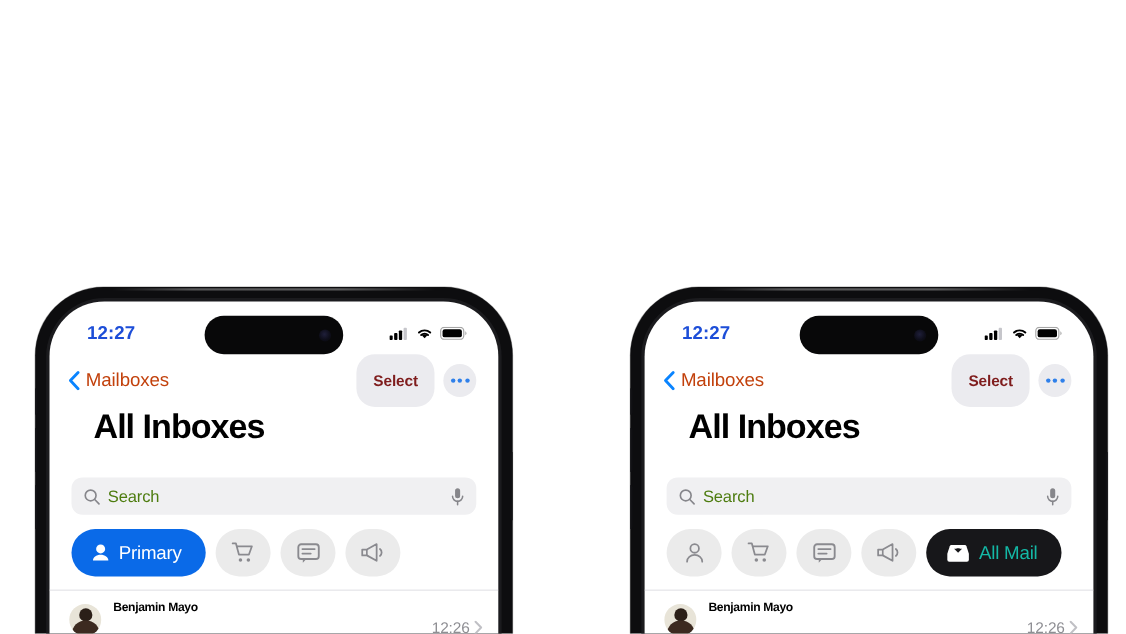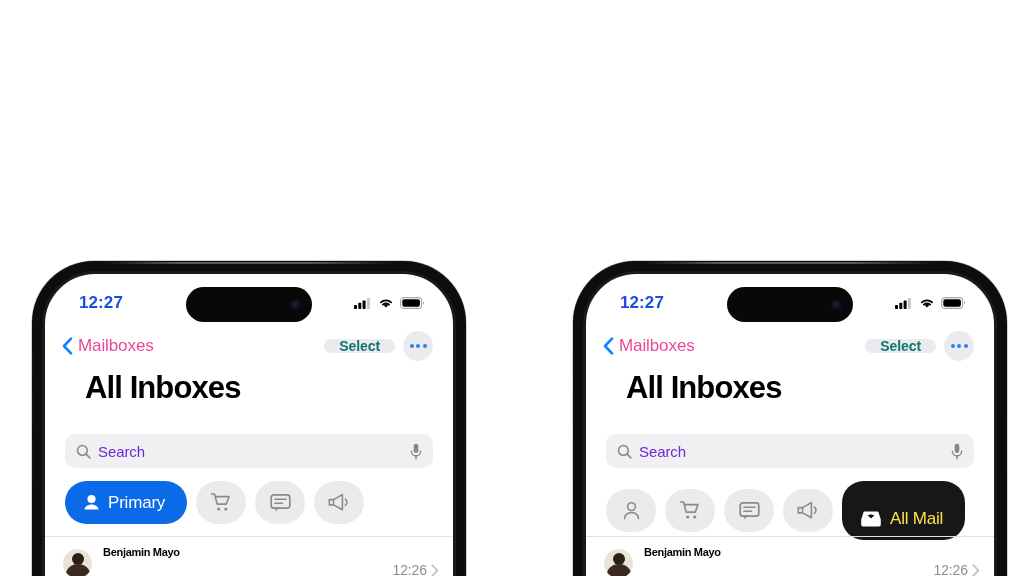--- a/index.html
+++ b/index.html
@@ -124,38 +124,38 @@
     justify-content: space-between;
     padding: 0 20px 0 17px;
     box-sizing: border-box;
   }
   .back-group {
     display: flex;
     align-items: center;
     gap: 5px;
   }
   .back-label {
-    color: #ec4899;
+    color: #c2410c;
     font-size: 17px;
     letter-spacing: -0.1px;
   }
   .nav-actions {
     display: flex;
     align-items: center;
     gap: 8px;
   }
   .pill-btn {
     background: #ebebef;
     border-radius: 17px;
-    height: 14px;
+    height: 48px;
     padding: 0 15px;
     display: flex;
     align-items: center;
     justify-content: center;
-    color: #0f766e;
+    color: #7f1d1d;
     font-size: 14px;
     font-weight: 600;
     letter-spacing: -0.1px;
   }
   .round-btn {
     background: #ebebef;
     width: 30px; height: 30px;
     border-radius: 50%;
     display: flex;
     align-items: center;
@@ -187,21 +187,21 @@
     height: 34px;
     background: #f0f0f2;
     border-radius: 10px;
     display: flex;
     align-items: center;
     padding: 0 11px;
     box-sizing: border-box;
   }
   .search-placeholder {
     margin-left: 7px;
-    color: #6d28d9;
+    color: #4d7c0f;
     font-size: 15px;
     flex: 1;
     letter-spacing: -0.1px;
   }
 
   
   .chips {
     position: absolute;
     left: 20px; right: 0;
     top: 207px;
@@ -223,22 +223,22 @@
     padding: 0 19px;
     gap: 8px;
   }
   .chip.primary-active {
     background: #0a6ae8;
     color: #ffffff;
     padding: 0 22px 0 18px;
   }
   .chip.allmail-active {
     background: #17171a;
-    color: #fde047;
-    padding: 16px 22px 0 18px;
+    color: #14b8a6;
+    padding: 0 22px 0 18px;
   }
   .chip-label {
     font-size: 17px;
     font-weight: 500;
     letter-spacing: -0.2px;
     white-space: nowrap;
   }
 
   
   .list-divider {

